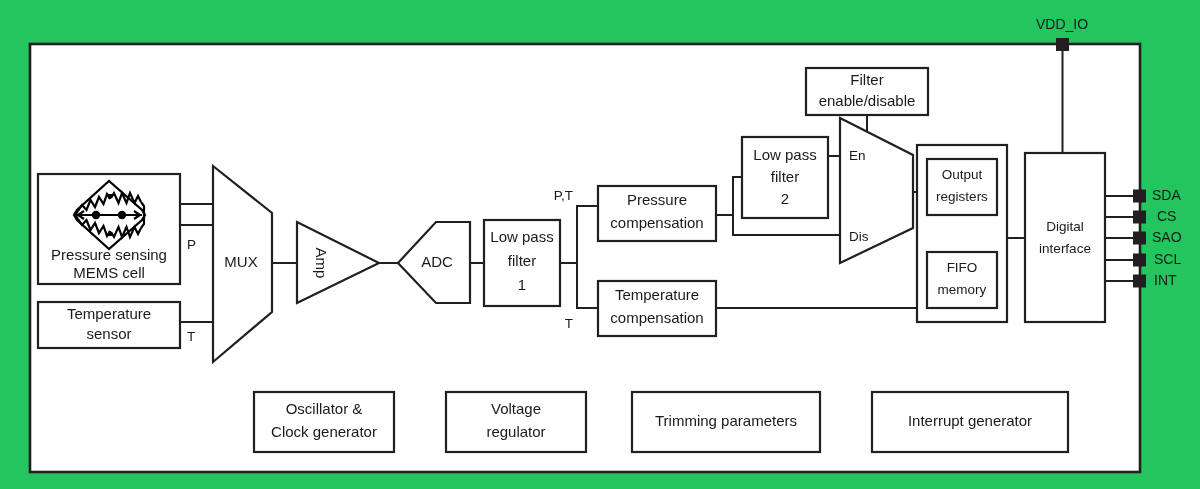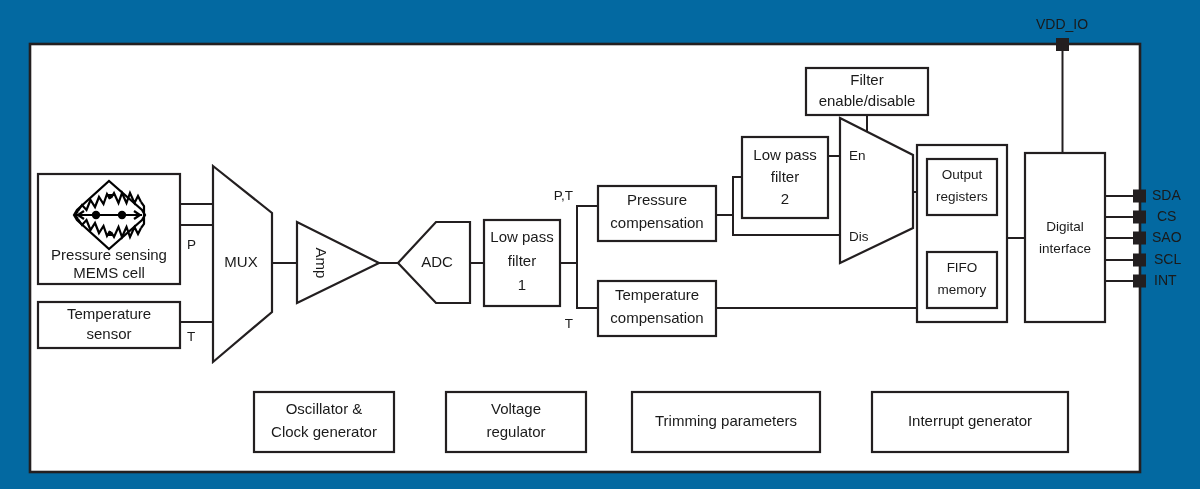--- a/index.html
+++ b/index.html
@@ -7,21 +7,21 @@
     padding: 0;
     background: #ffffff;
   }
   body {
     font-family: "Liberation Sans", sans-serif;
   }
   #canvas {
     position: relative;
     width: 1200px;
     height: 489px;
-    background: #0369a1;
+    background: #22c55e;
     overflow: hidden;
   }
   #canvas svg {
     position: absolute;
     top: 0;
     left: 0;
     width: 1200px;
     height: 489px;
   }
   .blk-text {

